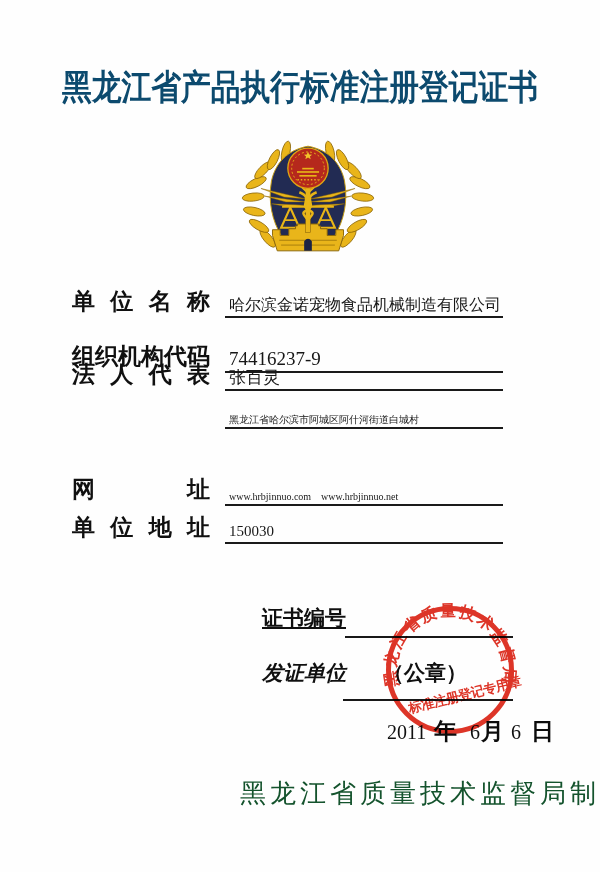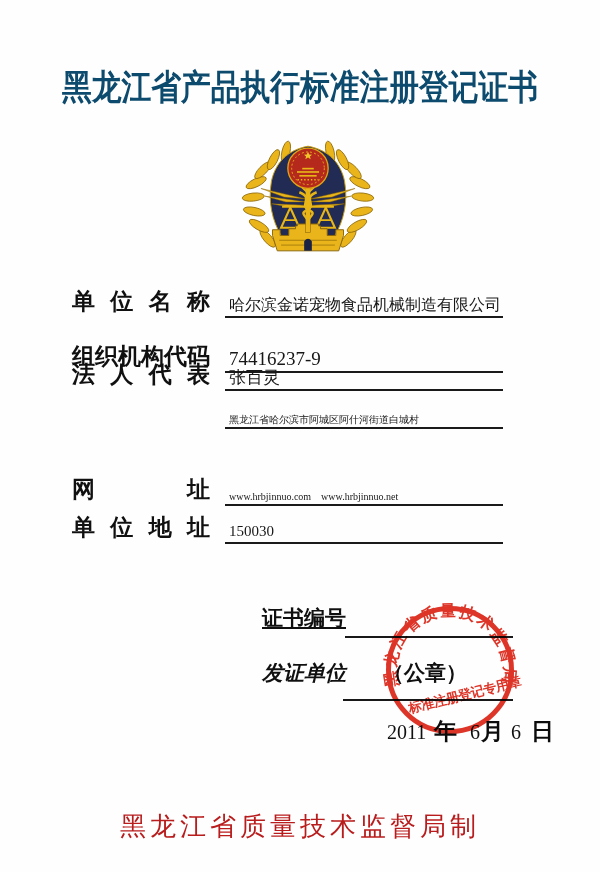--- a/index.html
+++ b/index.html
@@ -28,22 +28,22 @@
   .uline{position:absolute;height:0;border-top:2px solid #181818;}
   .l1{left:345px;top:636px;width:168px;}
   .l2{left:343px;top:699px;width:170px;}
   .dnum{position:absolute;font:20px/1 "Liberation Serif","DejaVu Serif",serif;color:#101010;top:722px;}
   .dcjk{position:absolute;font:bold 23px/1 "Liberation Sans","DejaVu Sans",sans-serif;color:#0c0c0c;top:720px;}
   
   .seal{position:absolute;left:383px;top:603px;width:134px;height:134px;overflow:visible;
         mix-blend-mode:multiply;opacity:.93;}
   .seal text{font-family:"Liberation Serif","DejaVu Serif",serif;font-weight:bold;}
   
-  .footer{position:absolute;top:812px;left:0;width:100%;text-align:center;
-          font:26px/30px "Liberation Serif","DejaVu Serif",serif;letter-spacing:4px;color:#b91c1c;}
+  .footer{position:absolute;top:779px;left:0;width:100%;text-align:right;
+          font:26px/30px "Liberation Serif","DejaVu Serif",serif;letter-spacing:4px;color:#14532d;}
 </style>
 </head>
 <body>
 
 <div class="page">
 
   <div class="title">
     <span>黑龙江省产品执行标准注册登记证书</span>
   </div>
 

